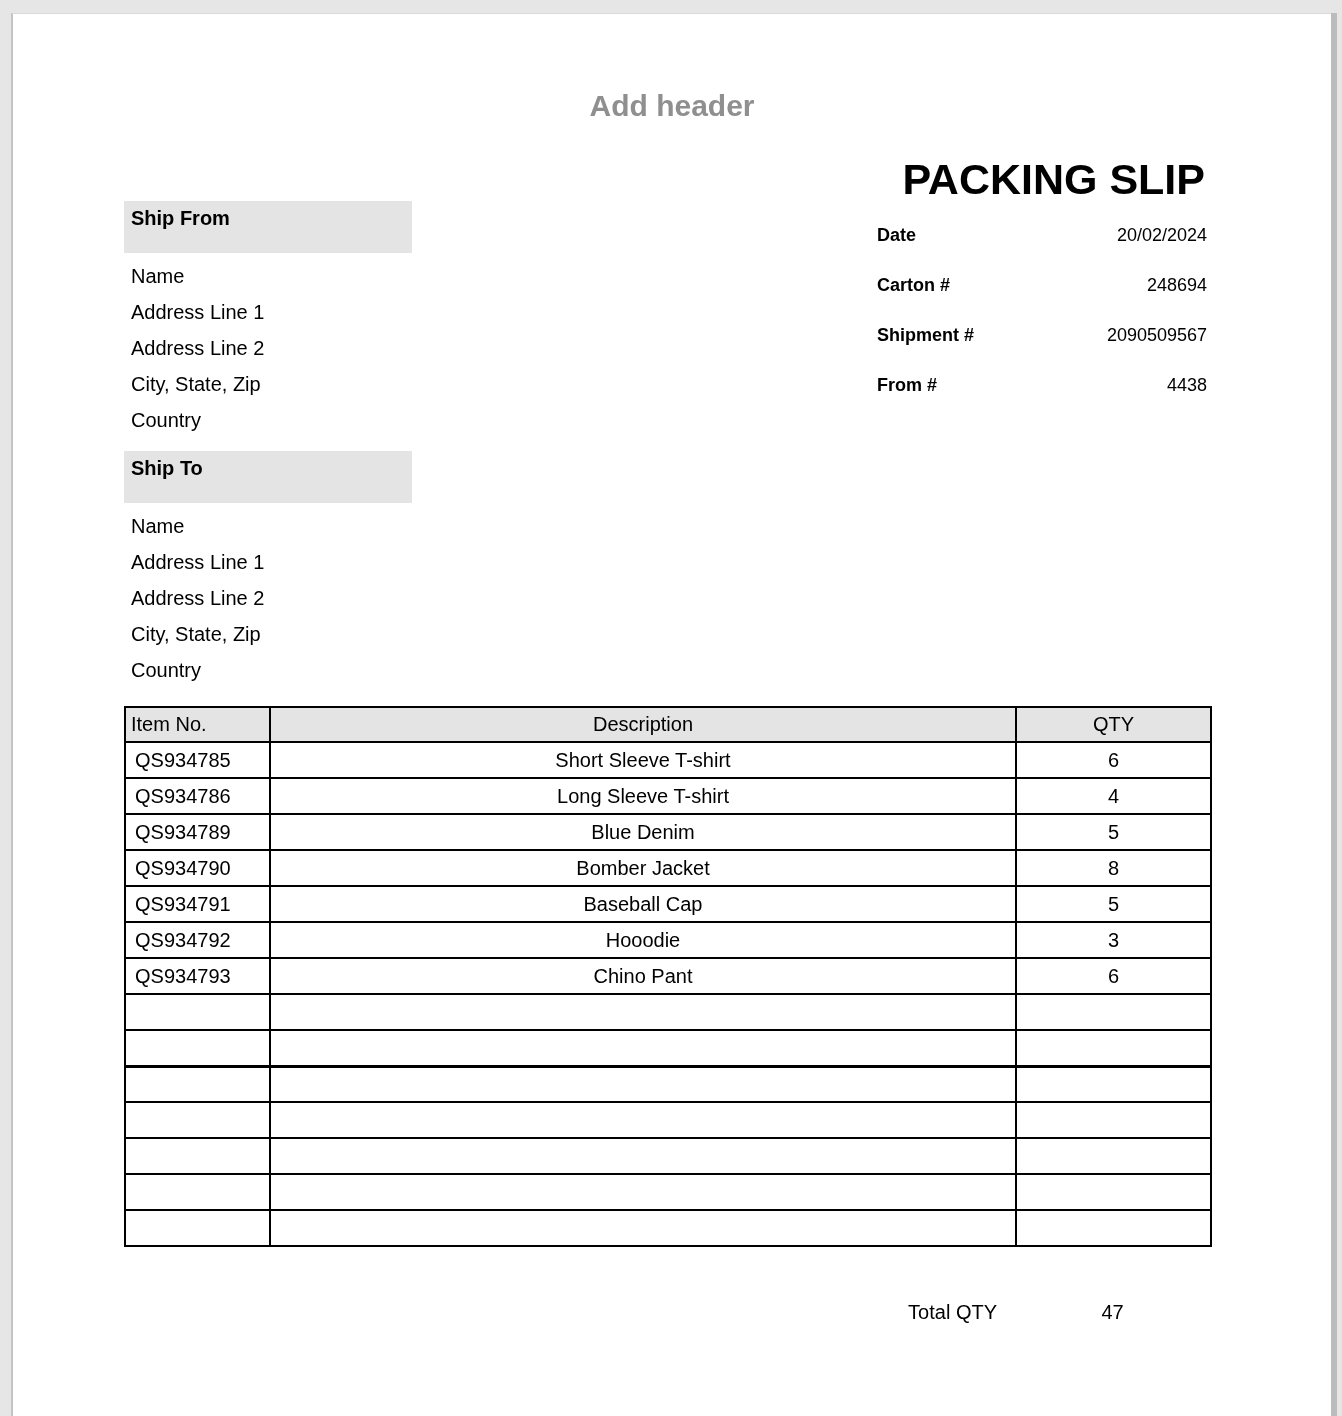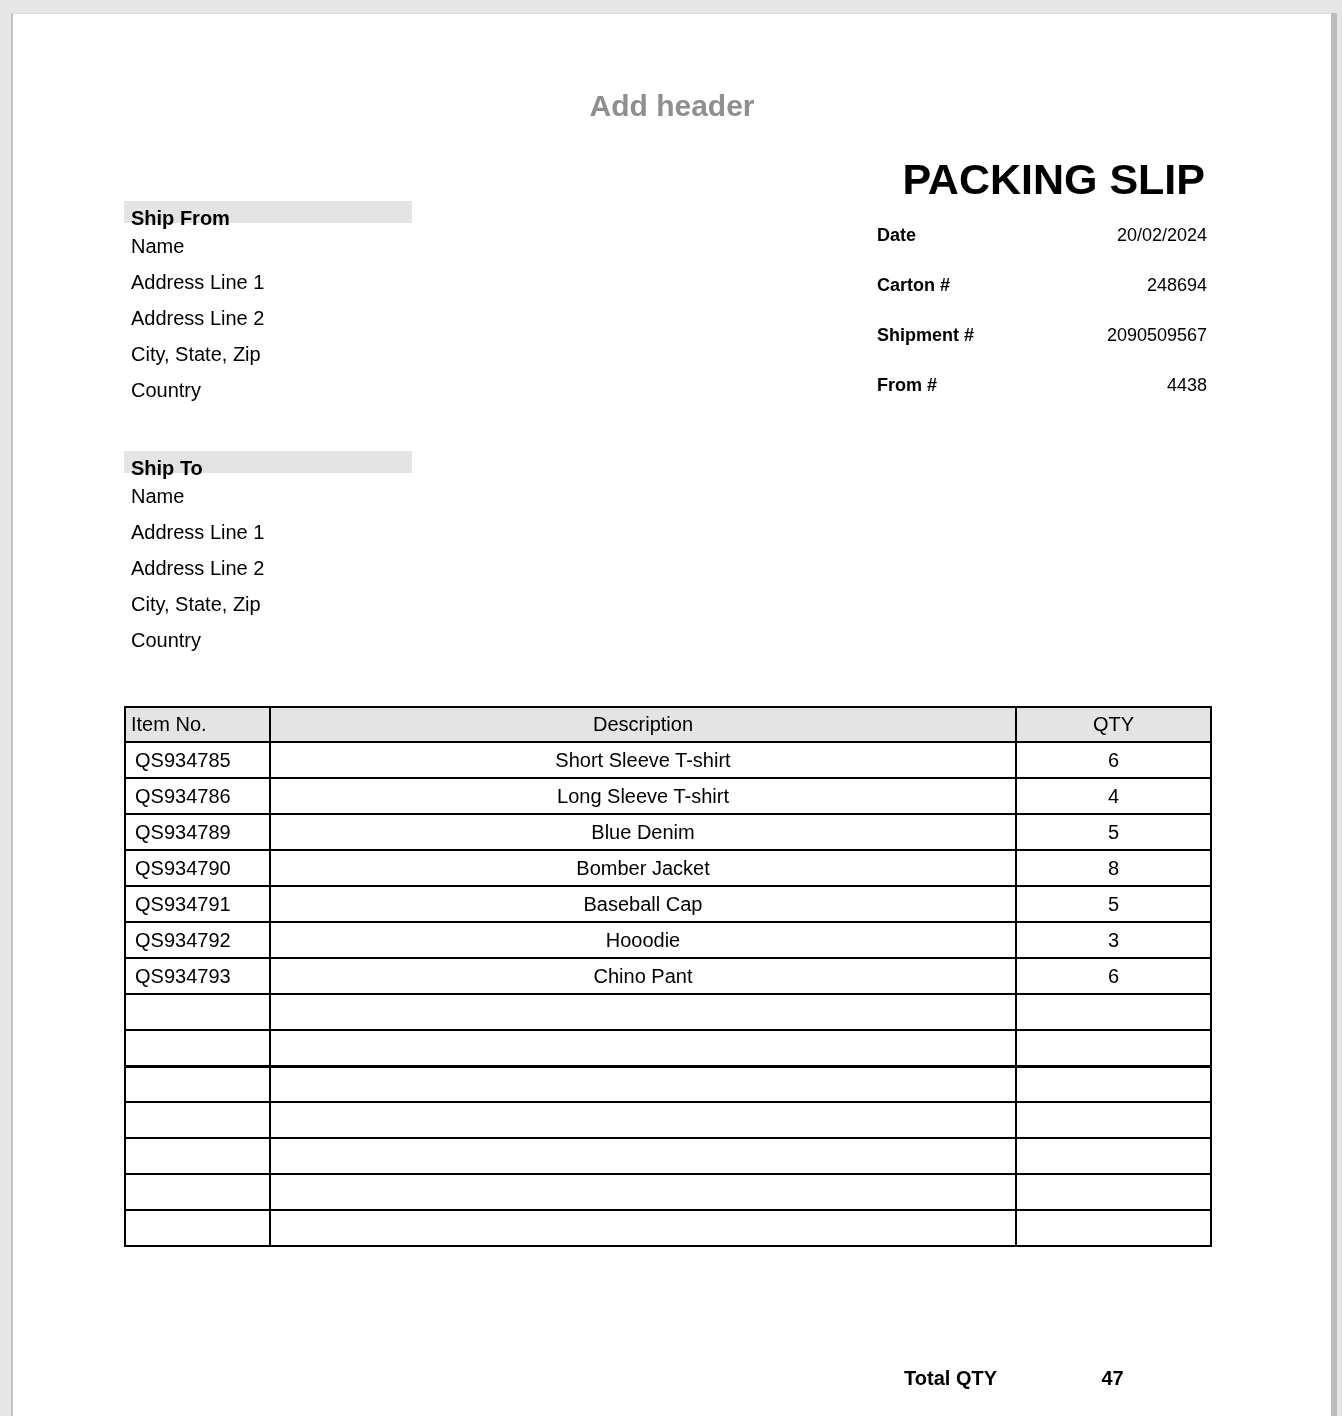--- a/index.html
+++ b/index.html
@@ -31,21 +31,21 @@
   }
   .doc-title {
     position:absolute; right:126px; top:141px;
     font-size:43px; font-weight:bold;
     letter-spacing:0px; white-space:nowrap;
   }
   .ship-section { position:absolute; left:111px; width:288px; }
   .ship-from { top:187px; }
   .ship-to   { top:437px; }
   .section-label {
-    width:288px; height:22px; line-height:34px;
+    width:288px; height:52px; line-height:34px;
     background:var(--section_header_bg,#e4e4e4);
     font-weight:bold; font-size:20px;
     padding-left:7px;
   }
   .addr-lines { margin-top:5px; }
   .addr-line {
     height:36px; line-height:36px;
     font-size:20px; padding-left:7px;
     white-space:nowrap;
   }
@@ -69,23 +69,23 @@
   }
   .items-table th {
     height:35px; background:var(--table_header_bg,#e4e4e4);
     font-weight:normal; text-align:center;
   }
   .items-table th.h-item { text-align:left; padding-left:5px; }
   .items-table td { height:36px; text-align:center; }
   .items-table td.cell-item { text-align:left; padding-left:9px; }
   .items-table tr.page-break td { border-bottom-width:3px; }
   .total-row {
-    position:absolute; left:111px; top:1346px; width:1086px;
+    position:absolute; left:111px; top:1280px; width:1086px;
     display:flex; height:36px; line-height:36px;
-    font-size:20px; font-weight:bold;
+    font-size:20px; font-weight:normal;
   }
   .total-spacer { flex:0 0 145px; }
   .total-label  { flex:0 0 746px; text-align:right; padding-right:18px; }
   .total-value  { flex:0 0 195px; text-align:center; }
 </style>
 </head>
 <body>
 
 <div class="page">
 

